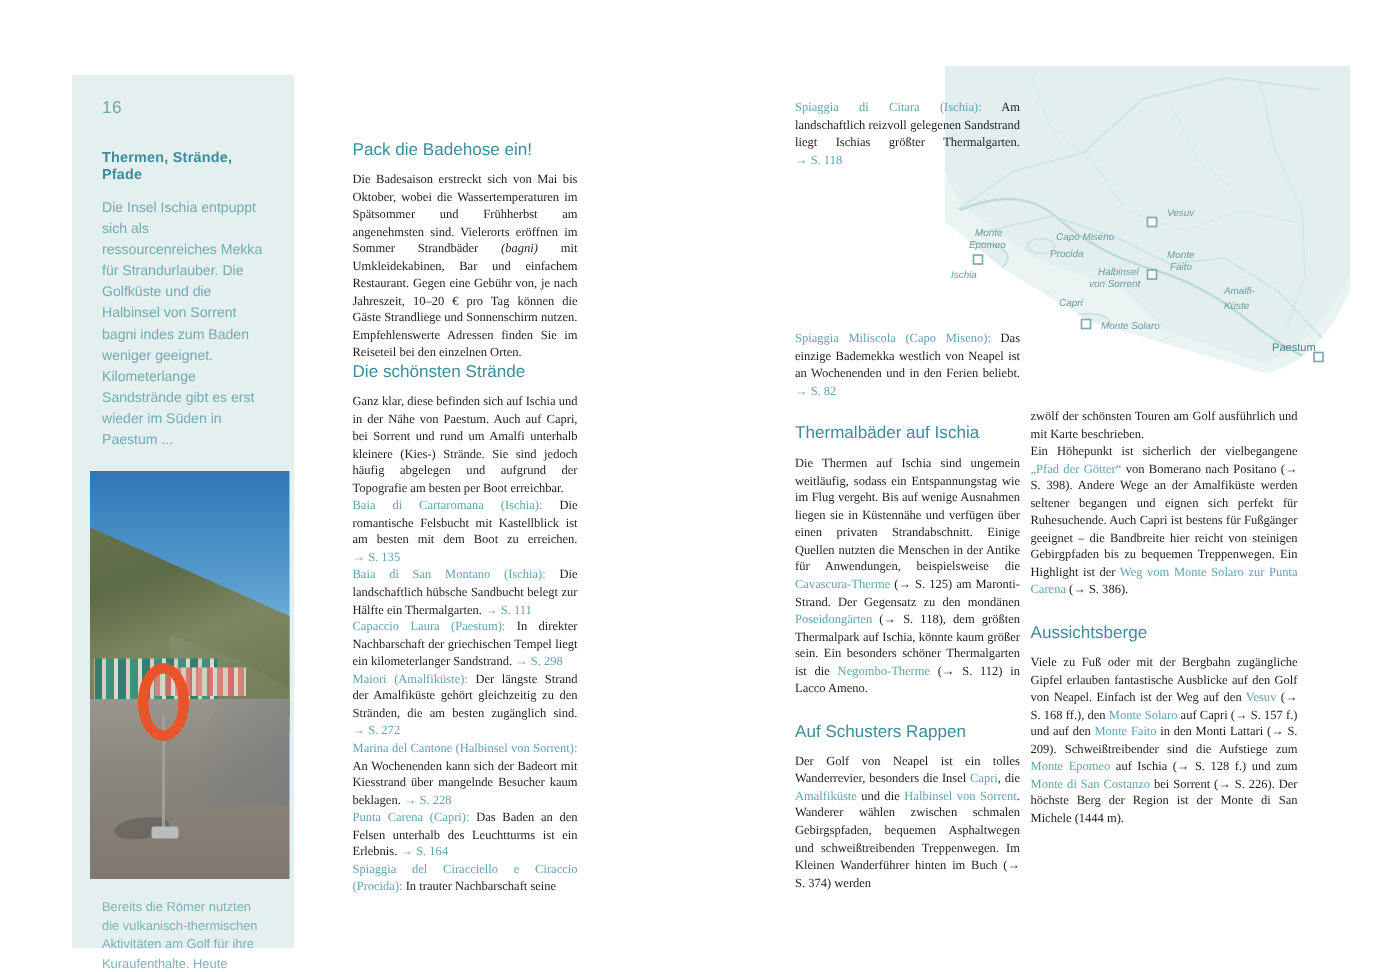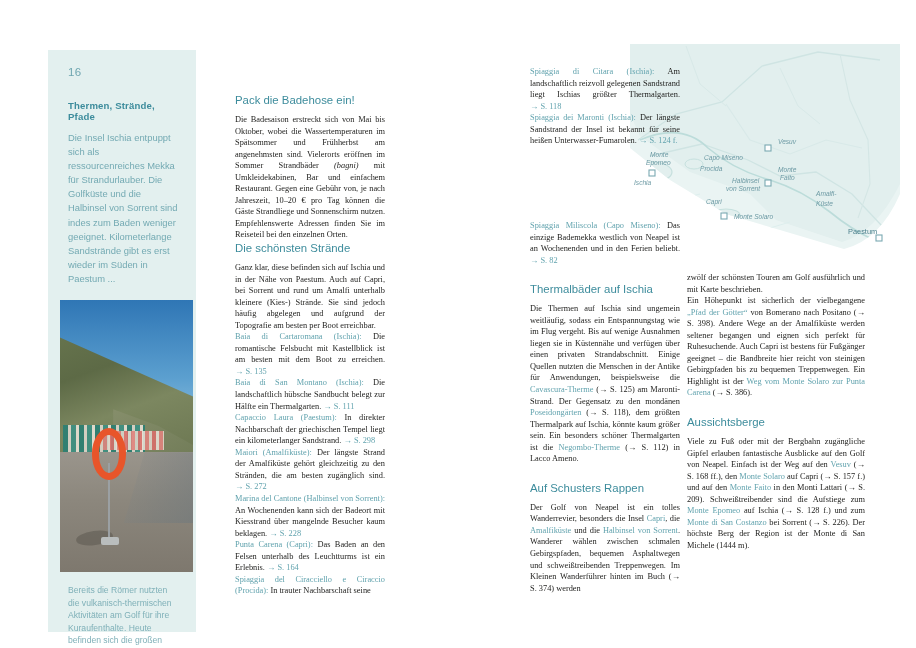--- a/index.html
+++ b/index.html
@@ -209,21 +209,21 @@
 </style>
 </head>
 <body>
 
 <div id="page">
 
   <aside id="sidebar">
     <div id="sidebar-inner">
       <div class="page-number">16</div>
       <div class="kicker">Thermen, Strände, Pfade</div>
-      <p class="standfirst">Die Insel Ischia entpuppt sich als ressourcenreiches Mekka für Strandurlauber. Die Golfküste und die Halbinsel von Sorrent sind indes zum Baden weniger geeignet. Kilometerlange Sandstrände gibt es erst wieder im Süden in Paestum ...</p>
+      <p class="standfirst">Die Insel Ischia entpuppt sich als ressourcenreiches Mekka für Strandurlauber. Die Golfküste und die Halbinsel von Sorrent bagni indes zum Baden weniger geeignet. Kilometerlange Sandstrände gibt es erst wieder im Süden in Paestum ...</p>
     </div>
 
     <figure id="photo">
       <div class="sky"></div>
       <div class="sea"></div>
       <div class="headland"></div>
       <div class="headland2"></div>
       <div class="surf"></div>
       <div class="beach"></div>
       <div class="beach-wet"></div>
@@ -303,21 +303,20 @@
     <p class="entry"><span class="lk">Baia di San Montano (Ischia):</span><span> Die landschaftlich hübsche Sandbucht belegt zur Hälfte ein Thermalgarten.</span> <span class="ref">→ S. 111</span></p>
     <p class="entry"><span class="lk">Capaccio Laura (Paestum):</span><span> In direkter Nachbarschaft der griechischen Tempel liegt ein kilometerlanger Sandstrand.</span> <span class="ref">→ S. 298</span></p>
     <p class="entry"><span class="lk">Maiori (Amalfiküste):</span><span> Der längste Strand der Amalfiküste gehört gleichzeitig zu den Stränden, die am besten zugänglich sind.</span> <span class="ref">→ S. 272</span></p>
     <p class="entry"><span class="lk">Marina del Cantone (Halbinsel von Sorrent):</span><span> An Wochenenden kann sich der Badeort mit Kiesstrand über mangelnde Besucher kaum beklagen.</span> <span class="ref">→ S. 228</span></p>
     <p class="entry"><span class="lk">Punta Carena (Capri):</span><span> Das Baden an den Felsen unterhalb des Leuchtturms ist ein Erlebnis.</span> <span class="ref">→ S. 164</span></p>
     <p class="entry"><span class="lk">Spiaggia del Ciracciello e Ciraccio (Procida):</span><span> In trauter Nachbarschaft seine</span></p>
   </div>
 
   <div class="col" id="col2">
     <p class="entry"><span class="lk">Spiaggia di Citara (Ischia):</span><span> Am landschaftlich reizvoll gelegenen Sandstrand liegt Ischias größter Thermalgarten.</span> <span class="ref">→ S. 118</span></p>
-    <p class="entry"><span class="lk">Spiaggia dei Maronti (Ischia):</span><span> Der längste Sandstrand der Insel ist bekannt für seine heißen Unterwasser-Fumarolen.</span> <span class="ref">→ S. 124 f.</span></p>
   </div>
 
   <div class="col" id="col2b">
     <p class="entry"><span class="lk">Spiaggia Miliscola (Capo Miseno):</span><span> Das einzige Bademekka westlich von Neapel ist an Wochenenden und in den Ferien beliebt.</span> <span class="ref">→ S. 82</span></p>
 
     <h2 class="sec-head spaced">Thermalbäder auf Ischia</h2>
     <p class="para"><span>Die Thermen auf Ischia sind ungemein weitläufig, sodass ein Entspannungstag wie im Flug vergeht. Bis auf wenige Ausnahmen liegen sie in Küstennähe und verfügen über einen privaten Strandabschnitt. Einige Quellen nutzten die Menschen in der Antike für Anwendungen, beispielsweise die </span><span class="lk">Cavascura-Therme</span><span> (→ S. 125) am Maronti-Strand. Der Gegensatz zu den mondänen </span><span class="lk">Poseidongärten</span><span> (→ S. 118), dem größten Thermalpark auf Ischia, könnte kaum größer sein. Ein besonders schöner Thermalgarten ist die </span><span class="lk">Negombo-Therme</span><span> (→ S. 112) in Lacco Ameno.</span></p>
 
     <h2 class="sec-head spaced">Auf Schusters Rappen</h2>
     <p class="para"><span>Der Golf von Neapel ist ein tolles Wanderrevier, besonders die Insel </span><span class="lk">Capri</span><span>, die </span><span class="lk">Amalfiküste</span><span> und die </span><span class="lk">Halbinsel von Sorrent</span><span>. Wanderer wählen zwischen schmalen Gebirgspfaden, bequemen Asphaltwegen und schweißtreibenden Treppenwegen. Im Kleinen Wanderführer hinten im Buch (→ S. 374) werden</span></p>

